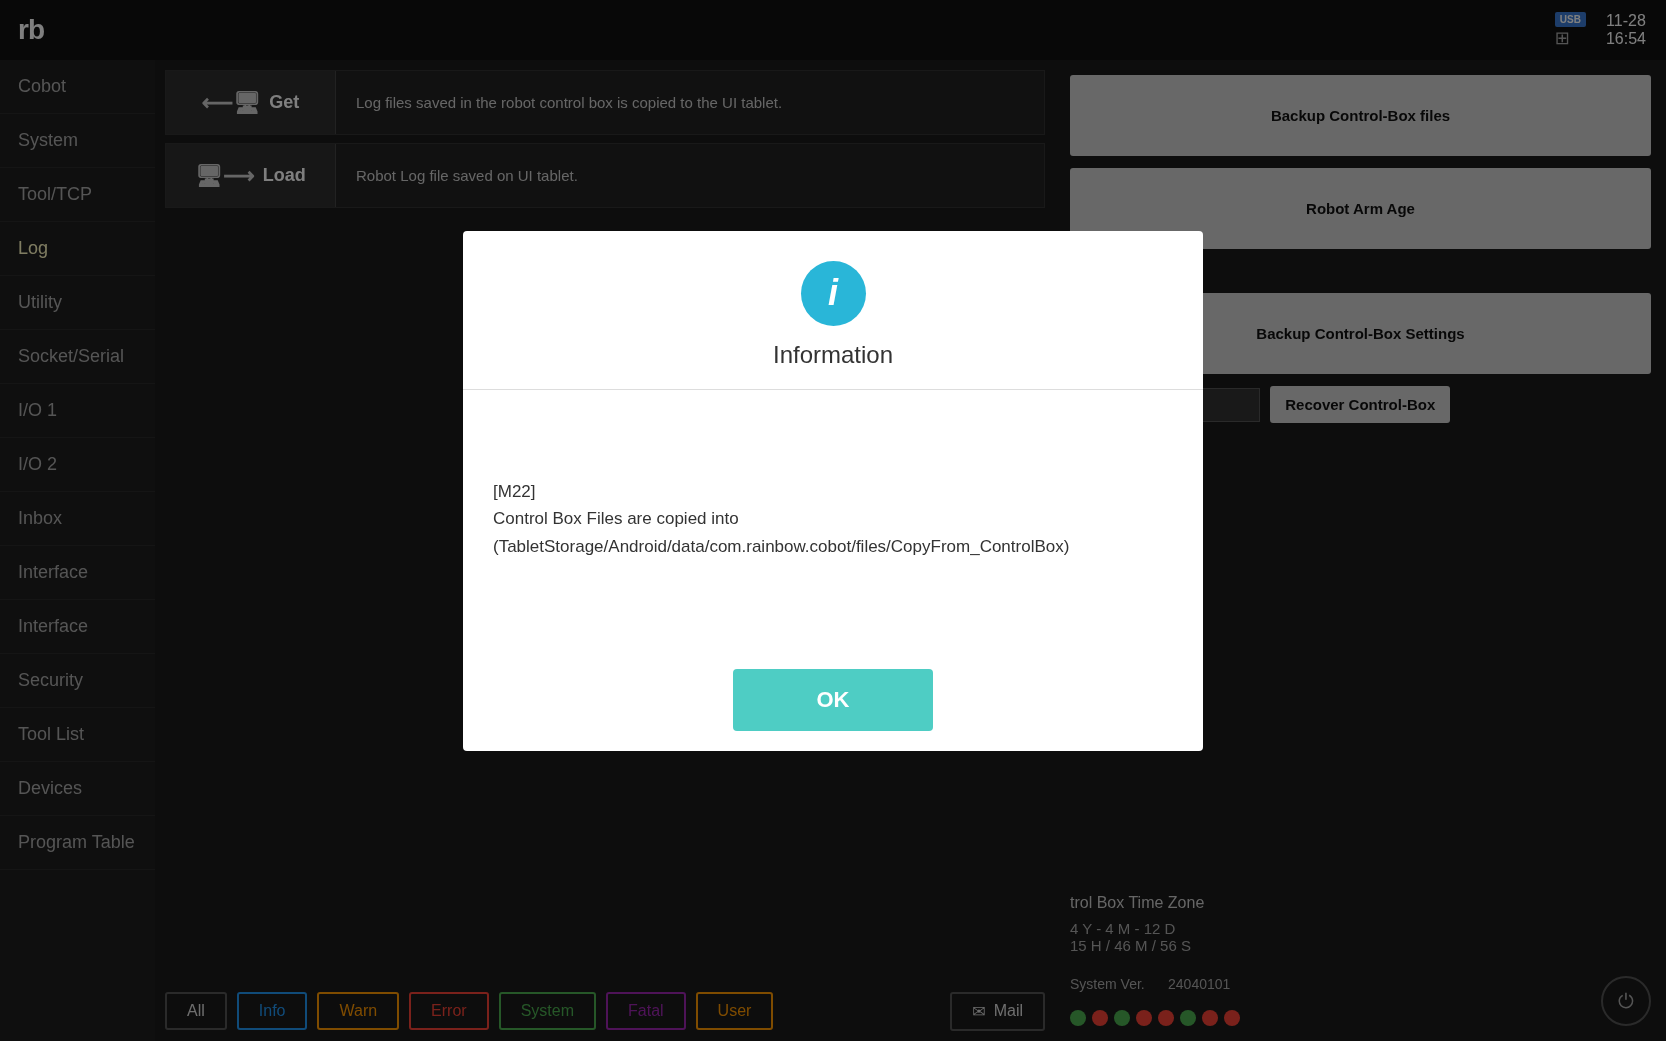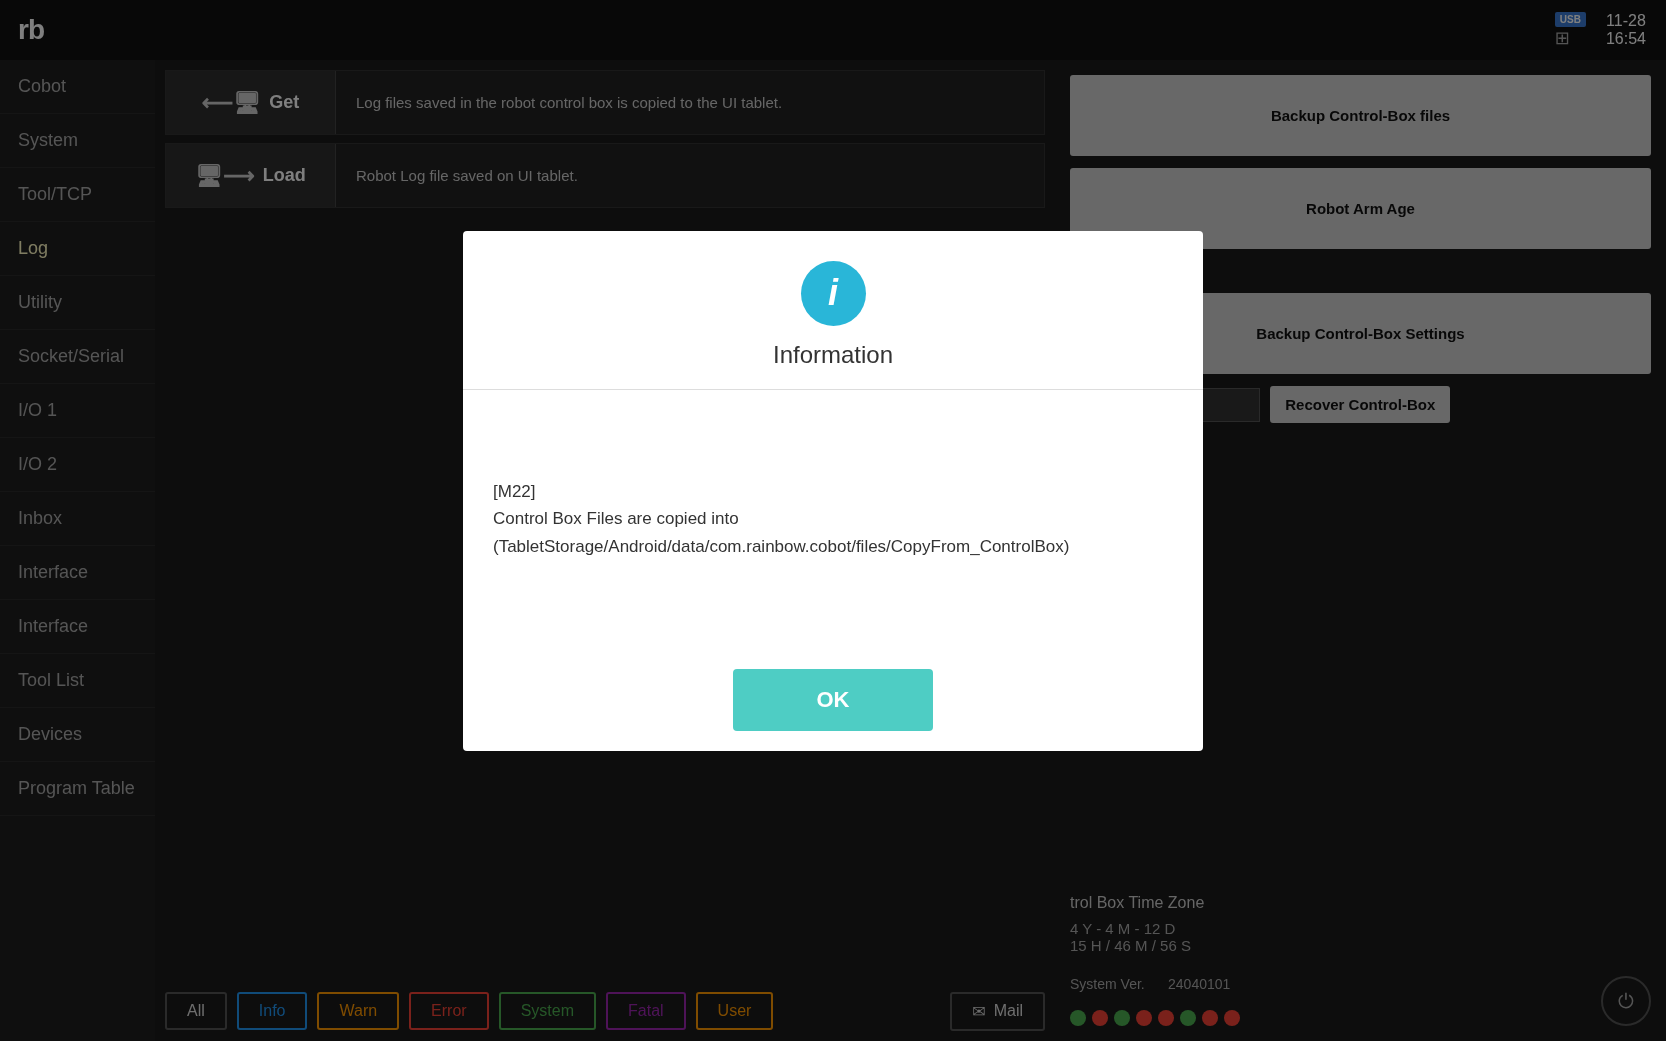--- a/index.html
+++ b/index.html
@@ -384,20 +384,21 @@
       <div class="sidebar-item">System</div>
       <div class="sidebar-item">Tool/TCP</div>
       <div class="sidebar-item active">Log</div>
       <div class="sidebar-item">Utility</div>
       <div class="sidebar-item">Socket/Serial</div>
       <div class="sidebar-item">I/O 1</div>
       <div class="sidebar-item">I/O 2</div>
       <div class="sidebar-item">Inbox</div>
       <div class="sidebar-item">Interface</div>
       <div class="sidebar-item">Interface</div>
+      <div class="sidebar-item">Security</div>
       <div class="sidebar-item">Tool List</div>
       <div class="sidebar-item">Devices</div>
       <div class="sidebar-item">Program Table</div>
     </div>
 </div>
 
 <div id="topbar">
   <div class="topbar-usb">
     <span class="usb-icon">USB</span>
     <span class="usb-symbol">⊞</span>

